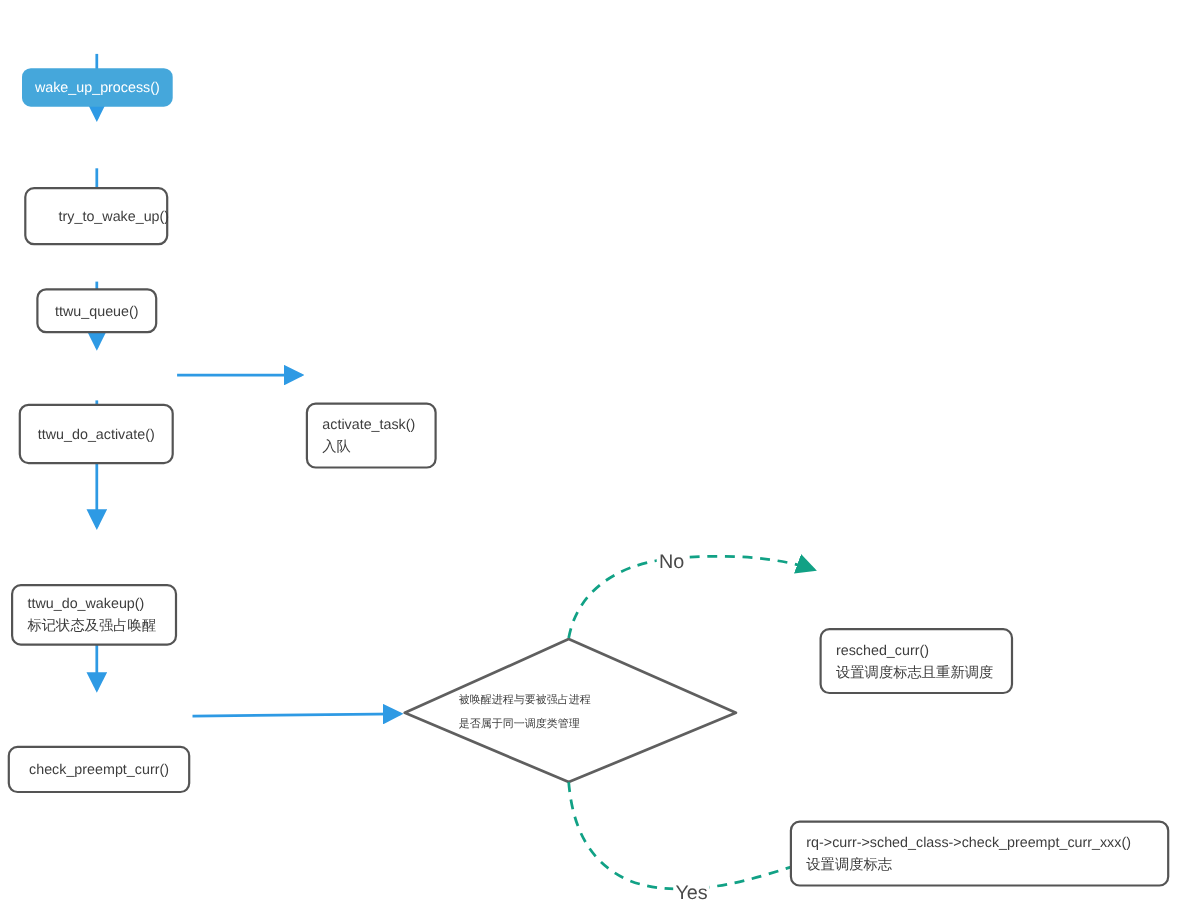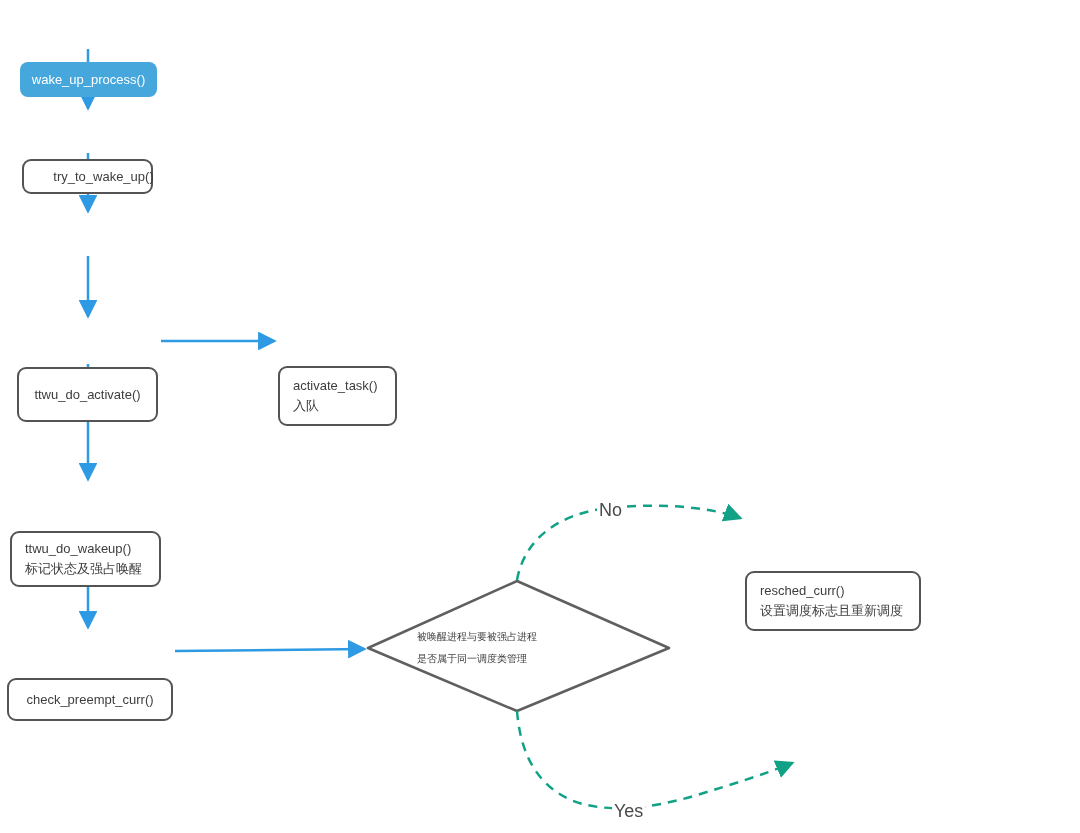--- a/index.html
+++ b/index.html
@@ -77,24 +77,27 @@
 
     <path d="M 517 580 C 524 541, 556 514, 608 508 C 655 503, 707 506, 740 518" fill="none" stroke="#11a185" stroke-width="2.5" stroke-dasharray="9 7" marker-end="url(#tealArrow)"></path>
 
     <path d="M 517 711 C 520 748, 533 783, 571 800 C 602 813, 648 810, 697 795 C 733 784, 766 774, 792 763" fill="none" stroke="#11a185" stroke-width="2.5" stroke-dasharray="9 7" marker-end="url(#tealArrow)"></path>
   </svg>
 
   <div class="node accent single" style="left:20px; top:14px; width:137px; height:35px;">
     <span>wake_up_process()</span>
   </div>
 
-  <div class="node single" style="left:22px; top:111px; width:131px; height:35px;padding-left:32px;">
+  <div class="node single" style="left:22px; top:122px; width:131px; height:53px;padding-left:32px;">
     <span>try_to_wake_up()</span>
   </div>
 
+  <div class="node single" style="left:33px; top:214px; width:110px; height:41px;">
+    <span>ttwu_queue()</span>
+  </div>
 
   <div class="node single" style="left:17px; top:319px; width:141px; height:55px;">
     <span>ttwu_do_activate()</span>
   </div>
 
   <div class="node multi" style="left:278px; top:318px; width:119px; height:60px;">
     <span>activate_task()</span>
     <span>入队</span>
   </div>
 
@@ -110,17 +113,21 @@
   <div class="decision-text" style="left:417px; top:626px;">
     <div>被唤醒进程与要被强占进程</div>
     <div>是否属于同一调度类管理</div>
   </div>
 
   <div class="node multi" style="left:745px; top:523px; width:176px; height:60px;">
     <span>resched_curr()</span>
     <span>设置调度标志且重新调度</span>
   </div>
 
+  <div class="node multi" style="left:718px; top:698px; width:345px; height:60px;">
+    <span>rq-&gt;curr-&gt;sched_class-&gt;check_preempt_curr_xxx()</span>
+    <span>设置调度标志</span>
+  </div>
 
   <span class="edge-label" style="left:597px; top:500px;">No</span>
   <span class="edge-label" style="left:612px; top:801px;">Yes</span>
 
 </div>
 
 </body></html>

